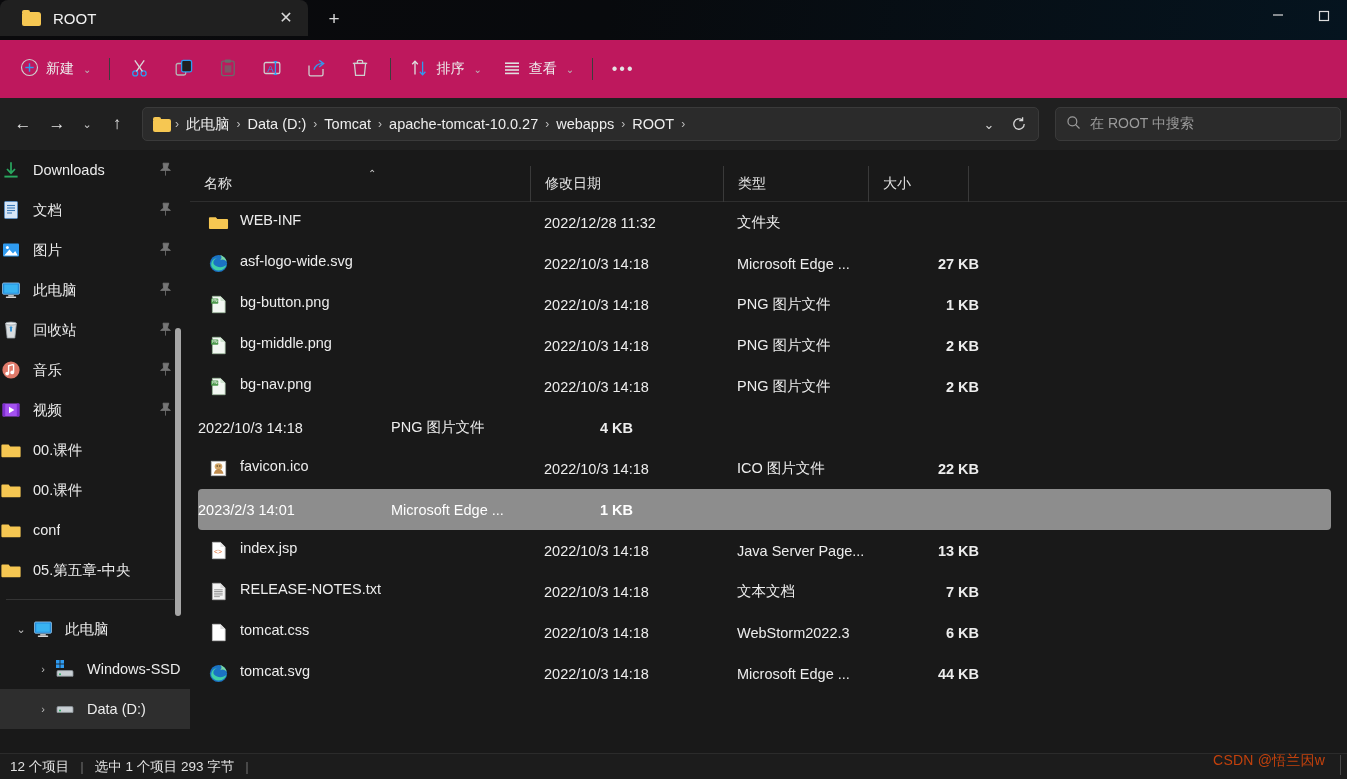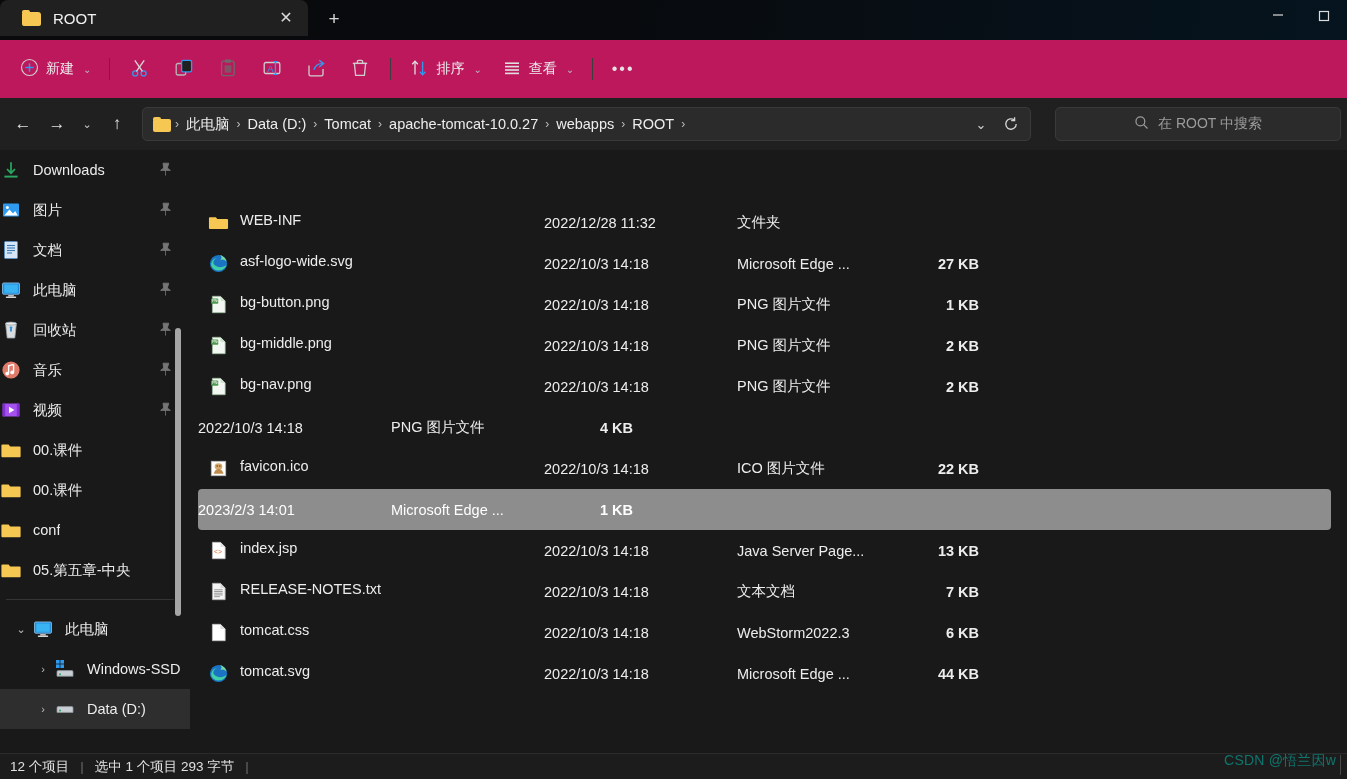--- a/index.html
+++ b/index.html
@@ -82,23 +82,23 @@
   .crumb-folder { width: 18px; height: 15px; position: relative; flex: 0 0 auto; margin-right: 2px;}
   .crumb-folder .cf { position:absolute; left:0; top:2px; width:18px; height:13px; background:#f6c752; border-radius:2px; }
   .crumb-folder .cf:before { content:""; position:absolute; left:0; top:-2px; width:8px; height:3px; background:#f6c752; border-radius:2px 2px 0 0; }
   .crumbs { display: flex; align-items: center; flex: 1 1 auto; overflow: hidden; }
   .crumb { font-size: 14.5px; color: #ededed; padding: 3px 5px; border-radius: 3px; white-space: nowrap; }
   .crumb-sep { font-size: 12px; color: #bdbdbd; padding: 0 2px; }
   .addr-right { display: flex; align-items: center; flex: 0 0 auto; }
   .addr-ic { width: 30px; height: 30px; display: flex; align-items: center; justify-content: center;
              color: #d6d6d6; font-size: 13px; border-radius: 4px; }
   .searchbox {
-    margin-left: 24px; height: 34px; width: 286px; flex: 0 0 auto;
+    margin-left: 16px; height: 34px; width: 286px; flex: 0 0 auto;
     background: #2b2b2b; border: 1px solid #3a3a3a; border-radius: 5px;
-    display: flex; align-items: center; padding: 0 10px; gap: 9px; justify-content: center;
+    display: flex; align-items: center; padding: 0 10px; gap: 9px;
   }
   .search-ph { font-size: 14px; color: #9b9b9b; white-space: nowrap; }
 
   
   .sidebar {
     position: absolute; left: 0; top: 150px; width: 190px; height: 603px;
     background: #191919; overflow: hidden;
   }
   .side-row {
     height: 40px; display: flex; align-items: center; position: relative;
@@ -147,21 +147,21 @@
 
   
   .statusbar {
     position: absolute; left: 0; top: 753px; width: 1347px; height: 26px;
     background: #1c1c1c; border-top: 1px solid #2b2b2b;
     display: flex; align-items: center; padding-left: 10px; gap: 0;
     font-size: 13.5px; color: #e0e0e0;
   }
   .st-sep { color: #6a6a6a; padding: 0 11px; }
   .watermark {
-    position: absolute; right: 11px; top: 752px; font-size: 14px; color: #0f766e;
+    position: absolute; right: 22px; top: 752px; font-size: 14px; color: #c2410c;
     letter-spacing: .2px;
   }
   .wm-bar { position:absolute; right: 6px; top: 755px; width:1px; height:20px; background:#4a4a4a; }
 </style>
 </head>
 <body>
 
 <div id="app">
 
   <div class="titlebar">
@@ -361,44 +361,44 @@
       <span class="pin">
         <svg width="13" height="15" viewBox="0 0 13 15">
             <path d="M4 1.2 L9.8 1.2 L8.4 6 L11.4 8.4 L1.6 8.4 L4.6 6 Z M6.5 8.4 L6.5 13.6" fill="#9a9a9a" stroke="#9a9a9a" stroke-width=".8"></path>
           </svg>
       </span>
     </div>
 
     <div class="side-row">
       <span class="side-ico">
         <svg width="22" height="22" viewBox="0 0 22 22">
-          <rect x="3" y="4.5" width="16" height="13" rx="1" fill="#2f9bf0"></rect>
-          <circle cx="7.4" cy="8.6" r="1.5" fill="#ffffff"></circle>
-          <path d="M4.2 16.4 L9.4 10.4 L13 14.4 L15.2 12 L17.8 16.4 Z" fill="#ffffff"></path>
-        </svg>
-      </span>
-      <span class="side-label">图片</span>
-      <span class="pin">
-        <svg width="13" height="15" viewBox="0 0 13 15">
-            <path d="M4 1.2 L9.8 1.2 L8.4 6 L11.4 8.4 L1.6 8.4 L4.6 6 Z M6.5 8.4 L6.5 13.6" fill="#9a9a9a" stroke="#9a9a9a" stroke-width=".8"></path>
-          </svg>
-      </span>
-    </div>
-
-    <div class="side-row">
-      <span class="side-ico">
-        <svg width="22" height="22" viewBox="0 0 22 22">
           <rect x="4.5" y="2.5" width="13" height="17" rx="1" fill="#d7e6f7" stroke="#5a8fc4" stroke-width=".9"></rect>
           <line x1="7" y1="6.5" x2="15" y2="6.5" stroke="#3c7ab8" stroke-width="1.1"></line>
           <line x1="7" y1="9" x2="15" y2="9" stroke="#3c7ab8" stroke-width="1.1"></line>
           <line x1="7" y1="11.5" x2="15" y2="11.5" stroke="#3c7ab8" stroke-width="1.1"></line>
           <line x1="7" y1="14" x2="12" y2="14" stroke="#3c7ab8" stroke-width="1.1"></line>
         </svg>
       </span>
       <span class="side-label">文档</span>
+      <span class="pin">
+        <svg width="13" height="15" viewBox="0 0 13 15">
+            <path d="M4 1.2 L9.8 1.2 L8.4 6 L11.4 8.4 L1.6 8.4 L4.6 6 Z M6.5 8.4 L6.5 13.6" fill="#9a9a9a" stroke="#9a9a9a" stroke-width=".8"></path>
+          </svg>
+      </span>
+    </div>
+
+    <div class="side-row">
+      <span class="side-ico">
+        <svg width="22" height="22" viewBox="0 0 22 22">
+          <rect x="3" y="4.5" width="16" height="13" rx="1" fill="#2f9bf0"></rect>
+          <circle cx="7.4" cy="8.6" r="1.5" fill="#ffffff"></circle>
+          <path d="M4.2 16.4 L9.4 10.4 L13 14.4 L15.2 12 L17.8 16.4 Z" fill="#ffffff"></path>
+        </svg>
+      </span>
+      <span class="side-label">图片</span>
       <span class="pin">
         <svg width="13" height="15" viewBox="0 0 13 15">
             <path d="M4 1.2 L9.8 1.2 L8.4 6 L11.4 8.4 L1.6 8.4 L4.6 6 Z M6.5 8.4 L6.5 13.6" fill="#9a9a9a" stroke="#9a9a9a" stroke-width=".8"></path>
           </svg>
       </span>
     </div>
 
     <div class="side-row">
       <span class="side-ico">
         <svg width="22" height="22" viewBox="0 0 22 22">
@@ -538,20 +538,36 @@
         </svg>
       </span>
       <span class="side-label">Data (D:)</span>
     </div>
 
     <div class="side-scroll"></div>
   </div>
 
   <div class="filepane">
 
+    <div class="colhead">
+      <div class="col col-name">
+        <span>名称</span>
+        <span class="sort-caret">⌃</span>
+      </div>
+      <div class="col col-date">
+        <span>修改日期</span>
+      </div>
+      <div class="col col-type">
+        <span>类型</span>
+      </div>
+      <div class="col col-size">
+        <span>大小</span>
+      </div>
+      <div class="col col-extra"></div>
+    </div>
 
     <div class="rows" id="rows">
         <div class="row">
           <div class="cell-name">
             <span class="fico"><svg width="21" height="21" viewBox="0 0 22 22">
                 <path d="M2 5.4 h6.2 l1.6 2 h10.2 a1 1 0 0 1 1 1 v8.4 a1 1 0 0 1 -1 1 h-18 a1 1 0 0 1 -1 -1 V6.4 a1 1 0 0 1 1 -1 z" fill="#f6c752"></path>
               </svg></span>
             <span>WEB-INF</span>
           </div>
           <div class="cell-date">2022/12/28 11:32</div>

